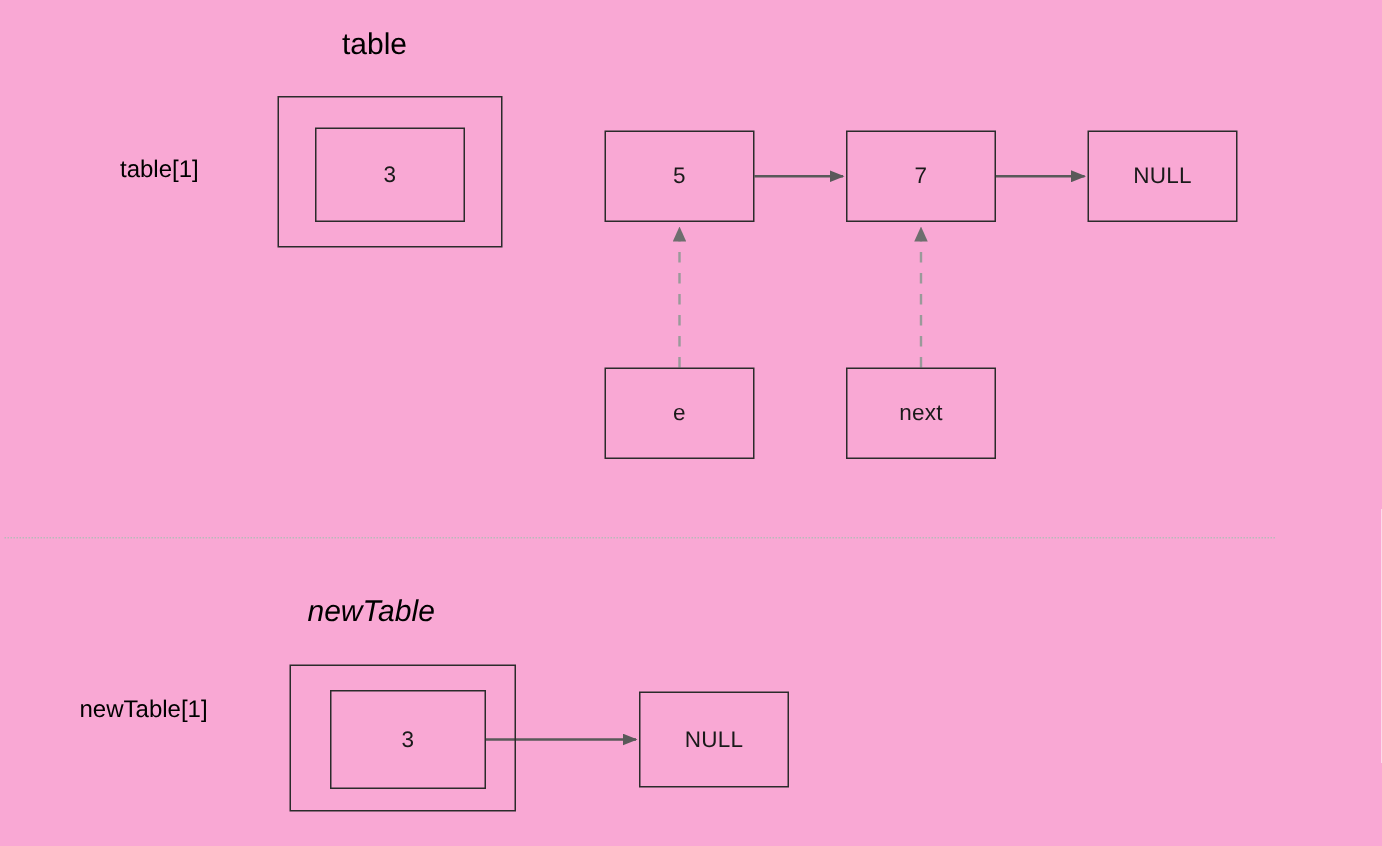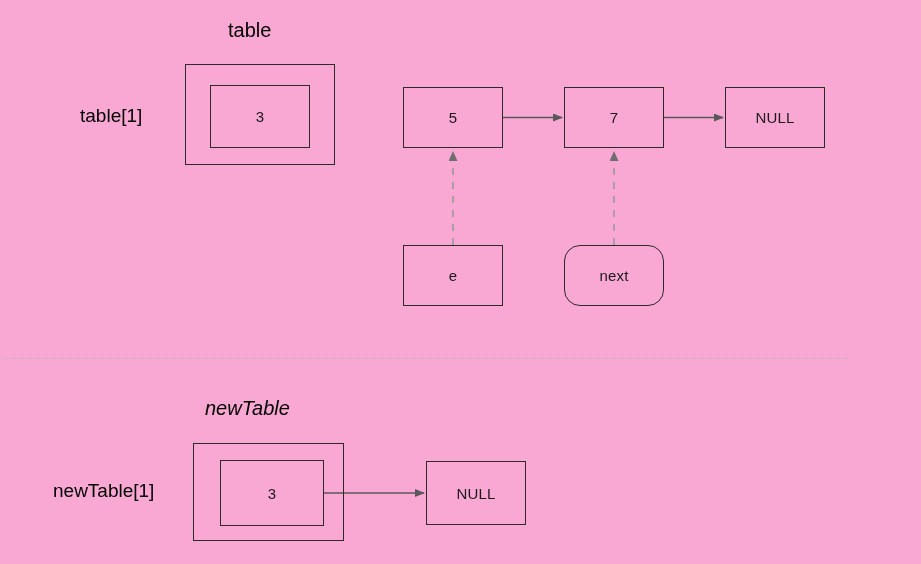--- a/index.html
+++ b/index.html
@@ -38,21 +38,21 @@
     position: absolute;
     font-family: "Liberation Sans", sans-serif;
     color: #000000;
     white-space: nowrap;
     line-height: 1;
   }
   .title-label {
     font-size: 20px;
   }
   .slot-label {
-    font-size: 19px;
+    font-size: 16px;
   }
   .divider {
     position: absolute;
     height: 0;
     border-top: 1px dotted #b9b9b9;
   }
   svg.arrows {
     position: absolute;
     left: 0;
     top: 0;
@@ -110,29 +110,29 @@
   </div>
 
   <div class="box" style="left:725px; top:87px; width:100px; height:61px;">
     <span class="box-val">NULL</span>
   </div>
 
   <div class="box" style="left:403px; top:245px; width:100px; height:61px;">
     <span class="box-val">e</span>
   </div>
 
-  <div class="box" style="left:564px; top:245px; width:100px; height:61px;border-radius:16px;">
+  <div class="box" style="left:564px; top:245px; width:100px; height:61px;">
     <span class="box-val">next</span>
   </div>
 
   <div class="divider" style="left:3px; top:358px; width:847px;"></div>
 
   <div class="label title-label" style="left:205px; top:398px;font-style:italic;">newTable</div>
 
-  <div class="label slot-label" style="left:53px; top:481px;">newTable[1]</div>
+  <div class="label slot-label" style="left:53px; top:466px;">newTable[1]</div>
 
   <div class="box" style="left:193px; top:443px; width:151px; height:98px;"></div>
 
   <div class="box" style="left:220px; top:460px; width:104px; height:66px;">
     <span class="box-val">3</span>
   </div>
 
   <div class="box" style="left:426px; top:461px; width:100px; height:64px;">
     <span class="box-val">NULL</span>
   </div>

